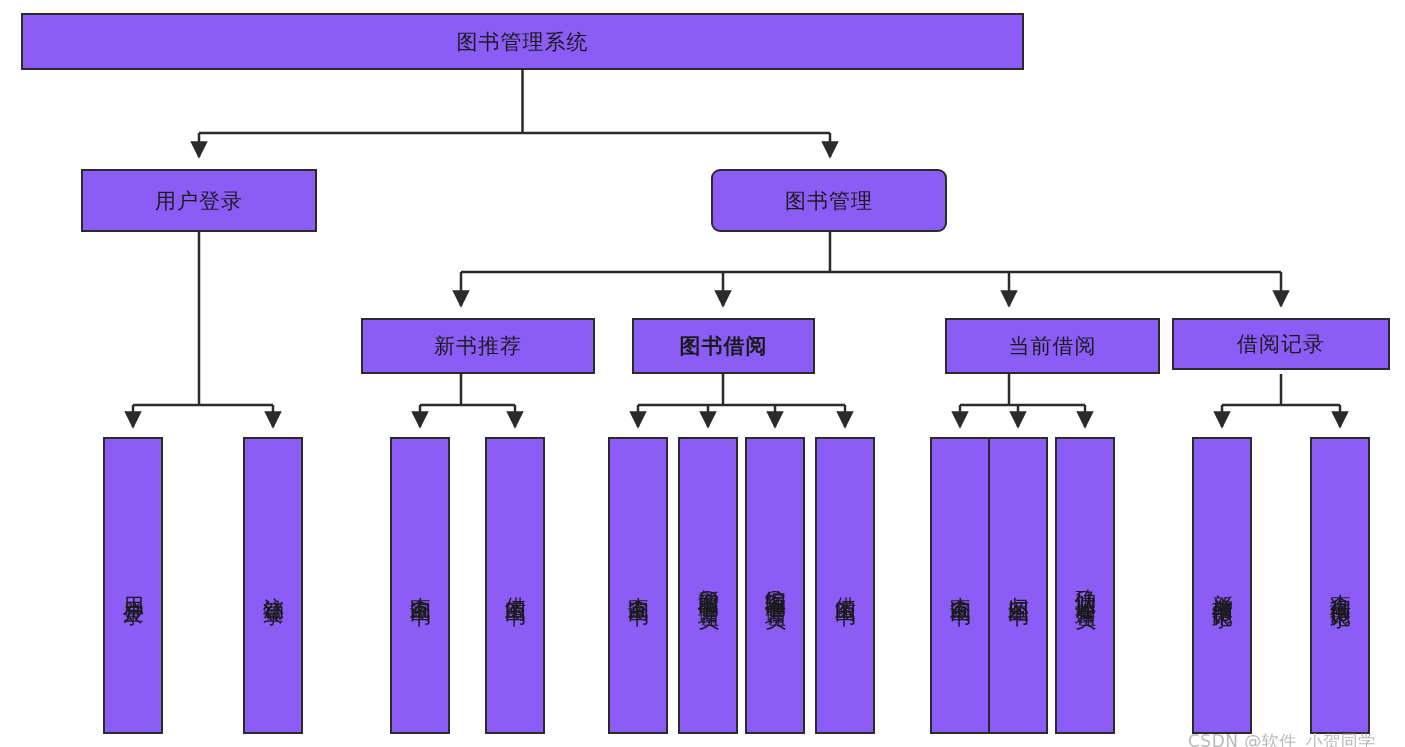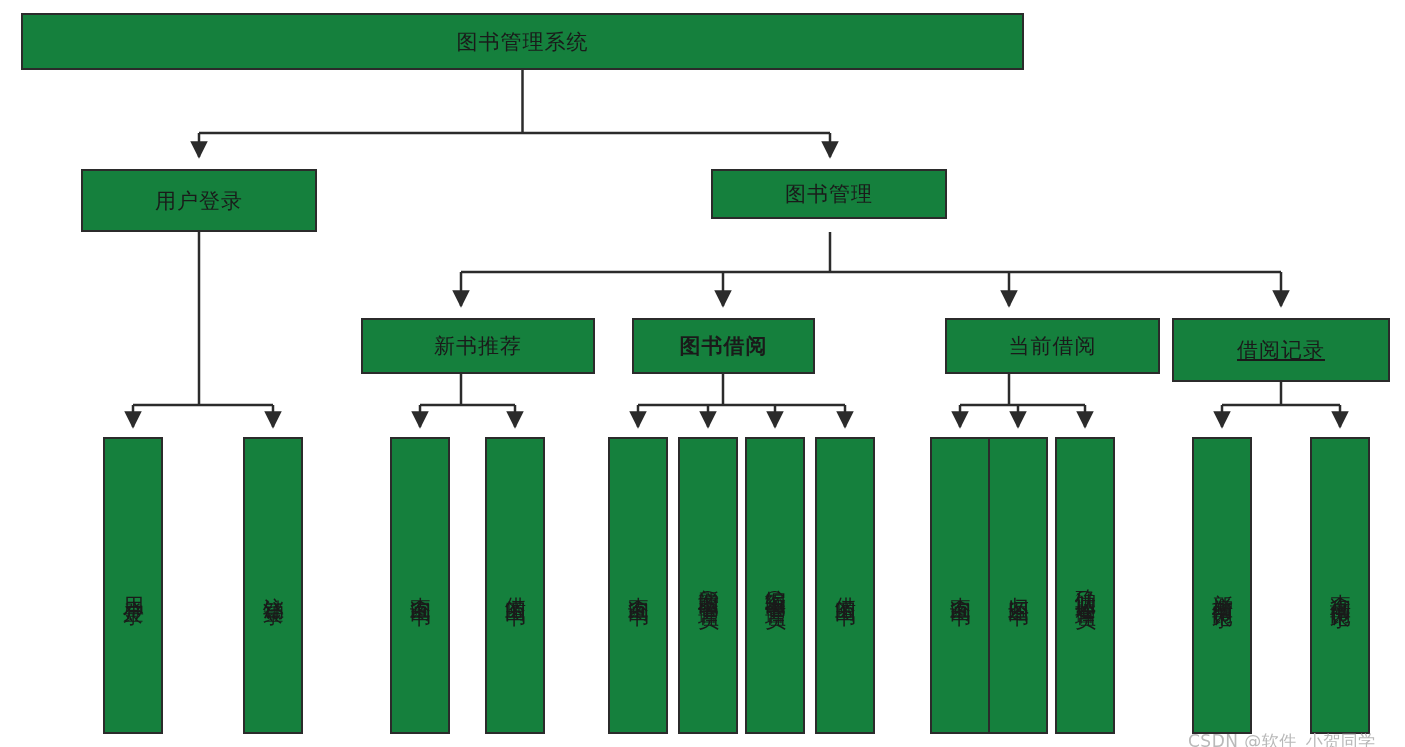--- a/index.html
+++ b/index.html
@@ -22,21 +22,21 @@
     position: absolute;
     left: 0;
     top: 0;
     width: 1405px;
     height: 747px;
   }
   .node {
     position: absolute;
     box-sizing: border-box;
     border: 2.5px solid #2b2b2b;
-    background: #15803d;
+    background: #8b5cf6;
     display: flex;
     align-items: center;
     justify-content: center;
     color: #1a1a1a;
   }
   .node.h {
     font-size: 21px;
     letter-spacing: 1px;
   }
   .node.v {
@@ -117,34 +117,34 @@
     </g>
   </svg>
 
   <div class="node h" style="left:21px;top:13px;width:1003px;height:57px;">
     <span>图书管理系统</span>
   </div>
 
   <div class="node h" style="left:81px;top:169px;width:236px;height:63px;">
     <span>用户登录</span>
   </div>
-  <div class="node h" style="left:711px;top:169px;width:236px;height:50px;">
+  <div class="node h" style="left:711px;top:169px;width:236px;height:63px;border-radius:9px;">
     <span>图书管理</span>
   </div>
 
   <div class="node h" style="left:361px;top:318px;width:234px;height:56px;">
     <span>新书推荐</span>
   </div>
   <div class="node h" style="left:632px;top:318px;width:183px;height:56px;font-weight:bold;">
     <span>图书借阅</span>
   </div>
   <div class="node h" style="left:902px;top:318px;width:215px;height:56px;margin-left:43px;">
     <span>当前借阅</span>
   </div>
-  <div class="node h" style="left:1172px;top:318px;width:218px;height:64px;text-decoration:underline;">
+  <div class="node h" style="left:1172px;top:318px;width:218px;height:52px;">
     <span>借阅记录</span>
   </div>
 
   <div class="node v" style="left:103px;top:437px;width:60px;height:297px;">
     <span class="vtext">用户登录</span>
   </div>
   <div class="node v" style="left:243px;top:437px;width:60px;height:297px;">
     <span class="vtext">注销登录</span>
   </div>
   <div class="node v" style="left:390px;top:437px;width:60px;height:297px;">

